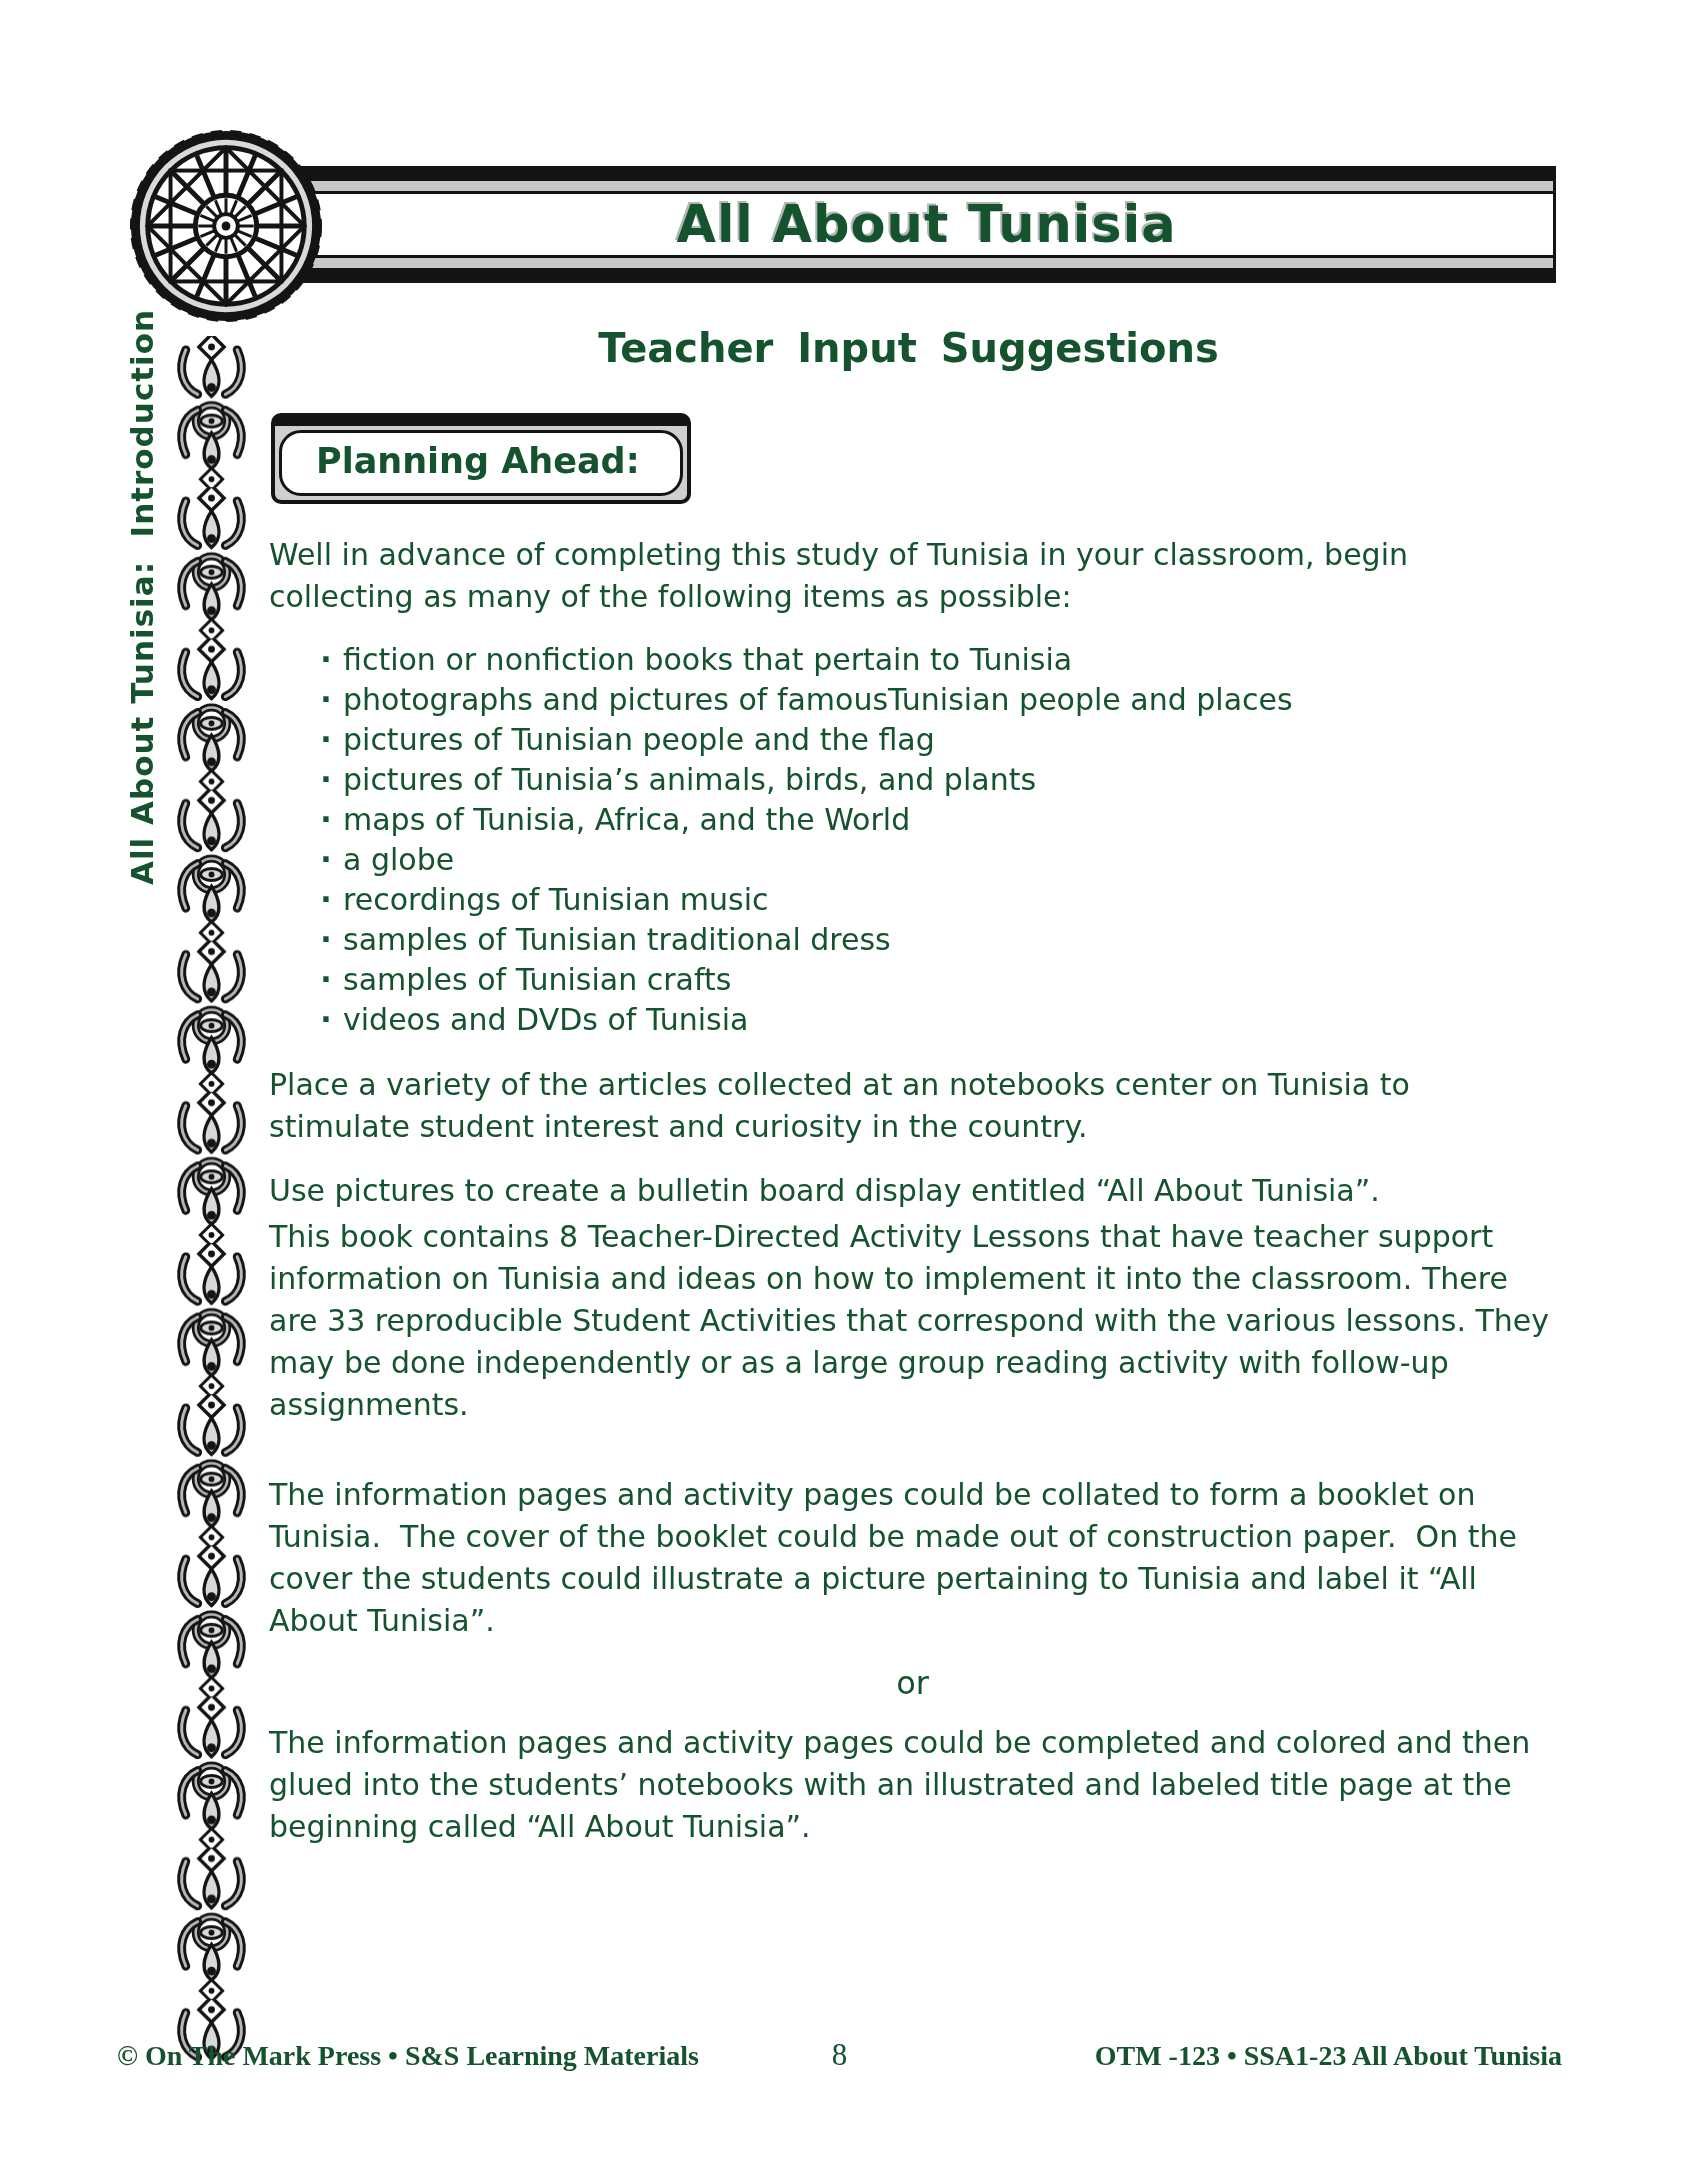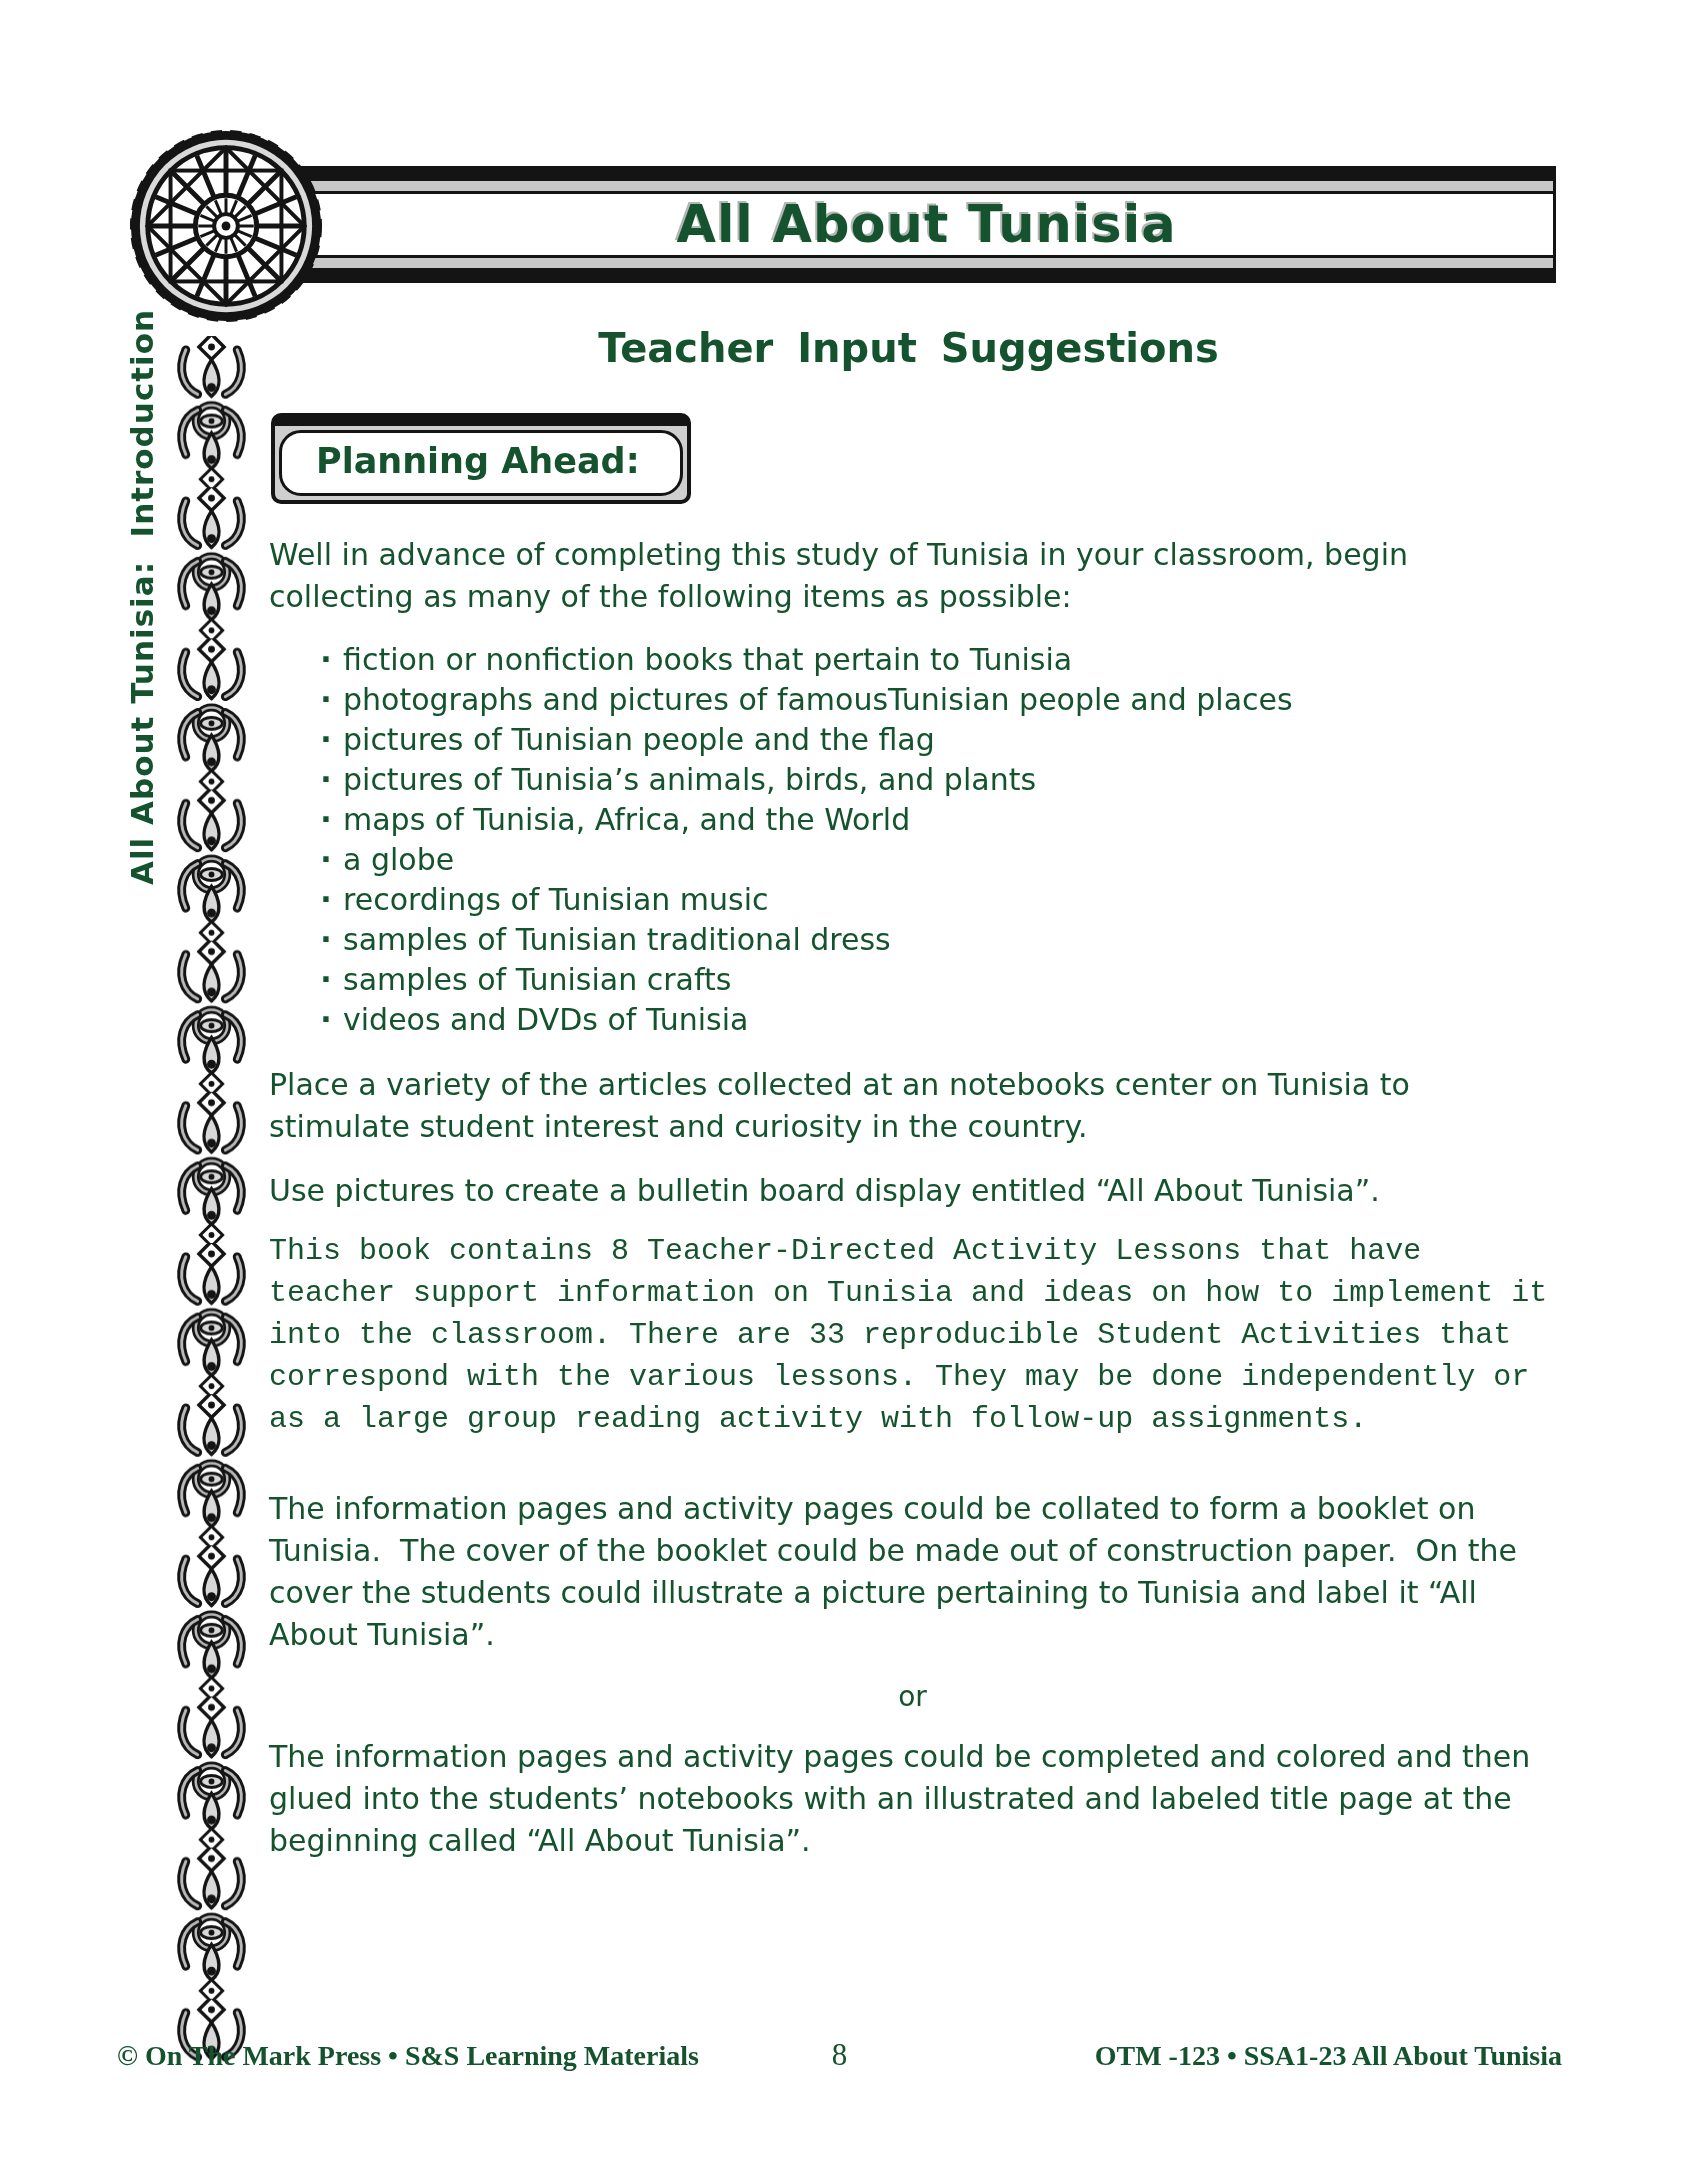--- a/index.html
+++ b/index.html
@@ -37,23 +37,23 @@
   .para{font-size:30px;line-height:42px;margin:0;white-space:pre-wrap;}
   .p-intro{margin-top:30px;}
   .supplies{list-style:none;margin:22px 0 0 0;padding:0;}
   .supplies li{display:flex;font-size:30px;line-height:40px;}
   .dot{width:34px;margin-left:40px;text-align:center;font-weight:bold;}
   .p-note1{margin-top:24px;}
   .p-note2{margin-top:22px;}
 
   .section-heading{margin-top:42px;text-align:center;font-size:41px;font-weight:bold;
                    word-spacing:8px;white-space:pre-wrap;line-height:48px;}
-  .p-l1{margin-top:18px;font-family:Liberation Mono, monospace;}
+  .p-l1{margin-top:4px;}
   .p-l2{margin-top:48px;}
-  .or-sep{margin-top:20px;text-align:center;font-size:28px;line-height:42px;white-space:pre-wrap;}
+  .or-sep{margin-top:20px;text-align:center;font-size:32px;line-height:42px;white-space:pre-wrap;}
   .p-l3{margin-top:18px;}
 
   
   .footer{position:absolute;left:117px;top:2037px;width:1445px;display:flex;align-items:baseline;
           font-family:"Liberation Serif","DejaVu Serif",serif;font-weight:bold;font-size:28px;}
   .f-left{flex:1;text-align:left;white-space:pre-wrap;}
   .f-center{width:119px;text-align:center;font-weight:normal;font-size:31px;white-space:pre-wrap;}
   .f-right{flex:1;text-align:right;white-space:pre-wrap;}
 </style>
 </head>

